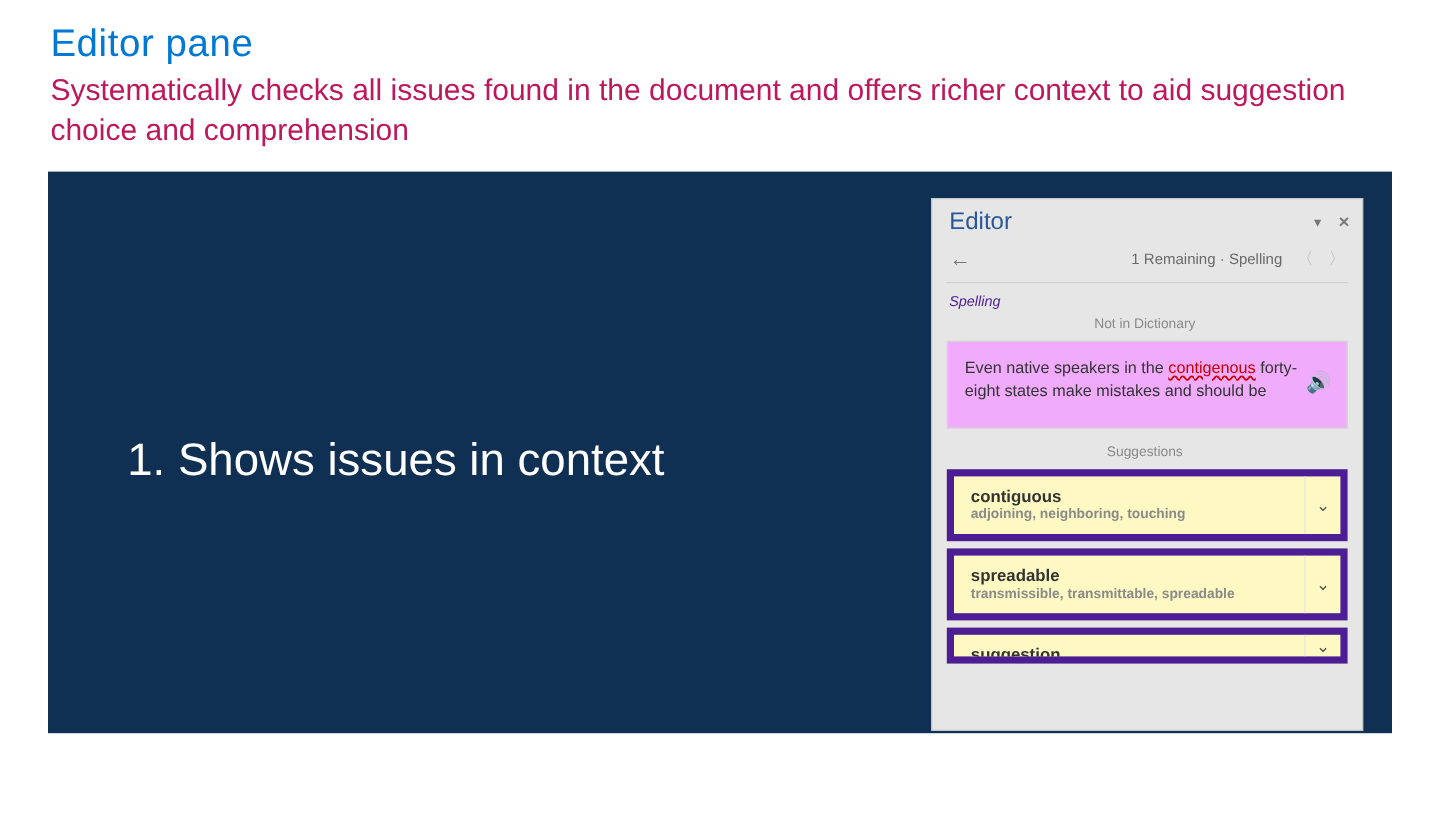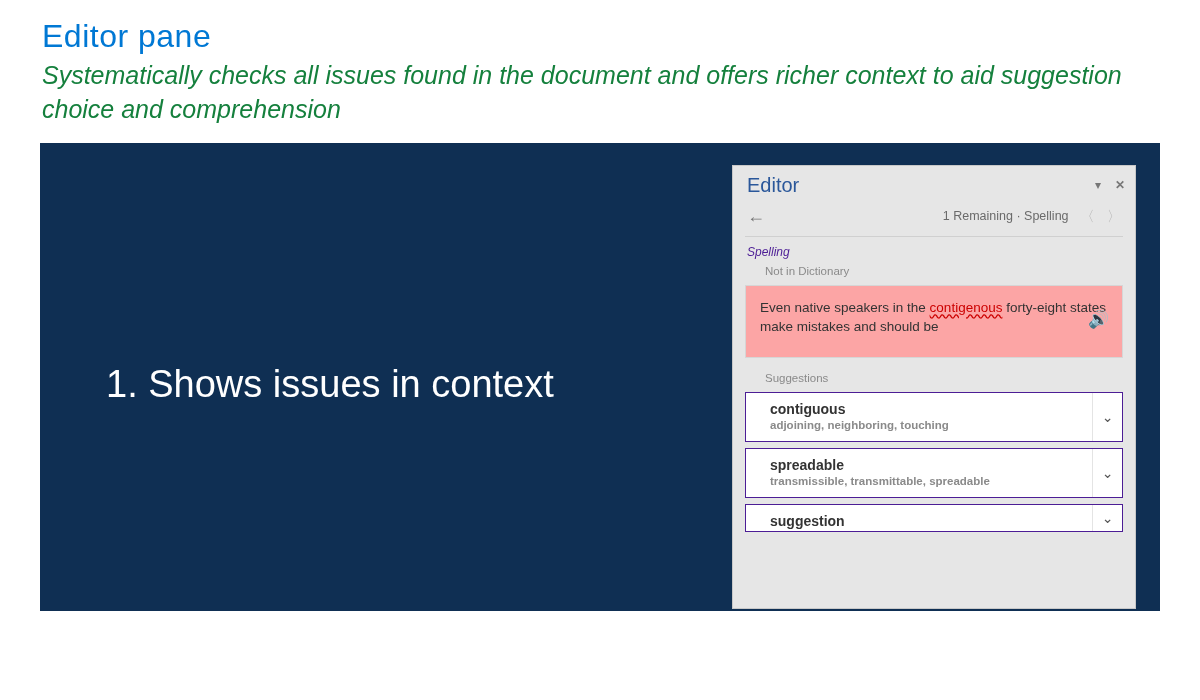--- a/index.html
+++ b/index.html
@@ -13,45 +13,44 @@
     .slide-title {
       font-size: 32px;
       font-weight: 300;
       color: #0078d4;
       margin: 18px 0 4px 42px;
       letter-spacing: 0.5px;
     }
     .slide-desc {
       font-size: 25px;
       font-weight: 400;
-      color: #15803d;
+      color: #be185d;
       margin: 0 60px 16px 42px;
       line-height: 1.35;
-      font-style: italic;
     }
     .navy-block {
       background: #0f2f53;
       margin: 0 40px 0 40px;
       height: 468px;
       position: relative;
       color: #fff;
     }
     .navy-headline {
       position: absolute;
       left: 66px;
       top: 220px;
       font-size: 38px;
       font-weight: 300;
       color: #fff;
     }
     .editor-pane {
       position: absolute;
       right: 24px;
       top: 22px;
-      width: 404px;
+      width: 360px;
       height: 444px;
       background: #e6e6e6;
       border: 1px solid #c8c8c8;
       font-family: "Segoe UI", Arial, sans-serif;
       color: #333;
       overflow: hidden;
     }
     .pane-header {
       display: flex;
       align-items: center;
@@ -102,24 +101,25 @@
     .section-title {
       font-size: 12px;
       font-weight: 400;
       color: #4c1d95;
       margin: 8px 14px 2px 14px;
       font-style: italic;
     }
     .subtle {
       font-size: 11.5px;
       color: #8a8a8a;
-      margin: 6px 14px 8px 32px;
+      margin: 6px 14px 8px 10px;
+      text-align: center;
     }
     .context-card {
-      background: #fca5a5;
+      background: #f0abfc;
       border: 1px solid #d6d6d6;
       margin: 0 12px;
       padding: 12px 12px 20px 14px;
       position: relative;
       font-size: 13.5px;
       color: #333;
       line-height: 1.45;
     }
     .flagged {
       color: #c00;
@@ -131,24 +131,24 @@
       right: 12px;
       top: 22px;
       color: #555;
       font-size: 17px;
       cursor: pointer;
     }
     .suggestion-list {
       margin: 4px 12px 0 12px;
     }
     .suggestion {
-      background: #ffffff;
-      border: 1px solid #4c1d95;
+      background: #fef9c3;
+      border: 6px solid #4c1d95;
       margin-bottom: 6px;
-      padding: 8px 12px 10px 24px;
+      padding: 8px 12px 10px 14px;
       position: relative;
       cursor: pointer;
     }
     .sugg-word {
       font-size: 14px;
       font-weight: 700;
       color: #333;
     }
     .sugg-syn {
       font-size: 11.5px;

